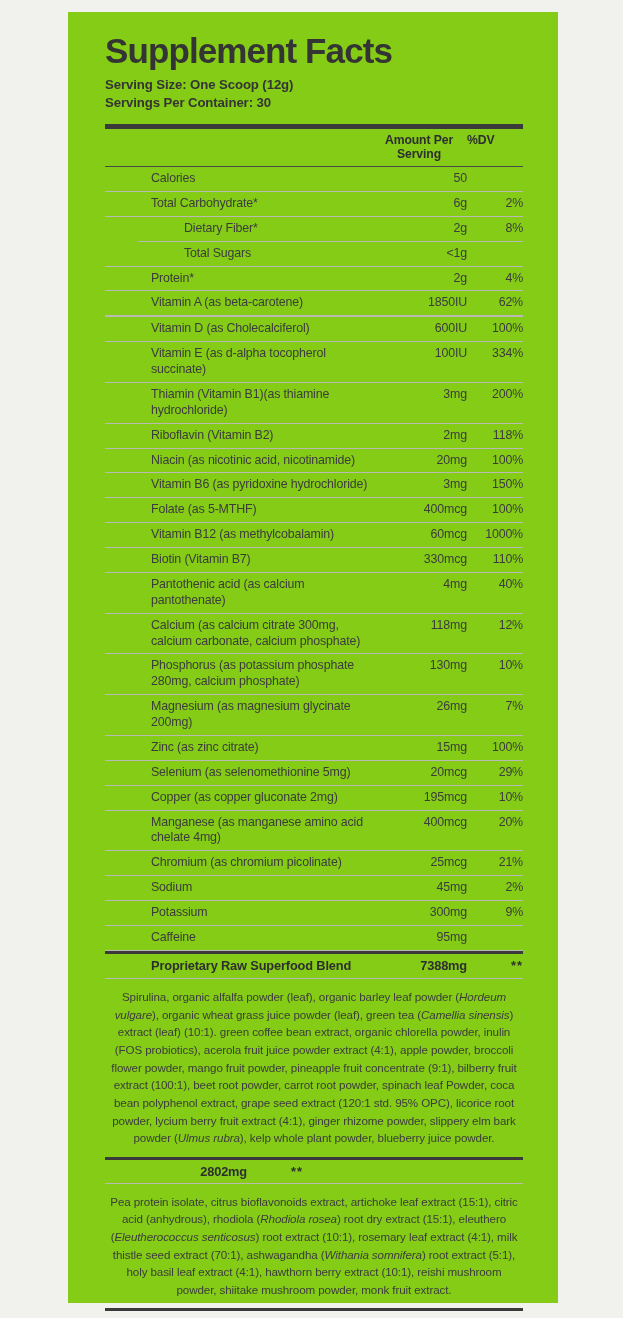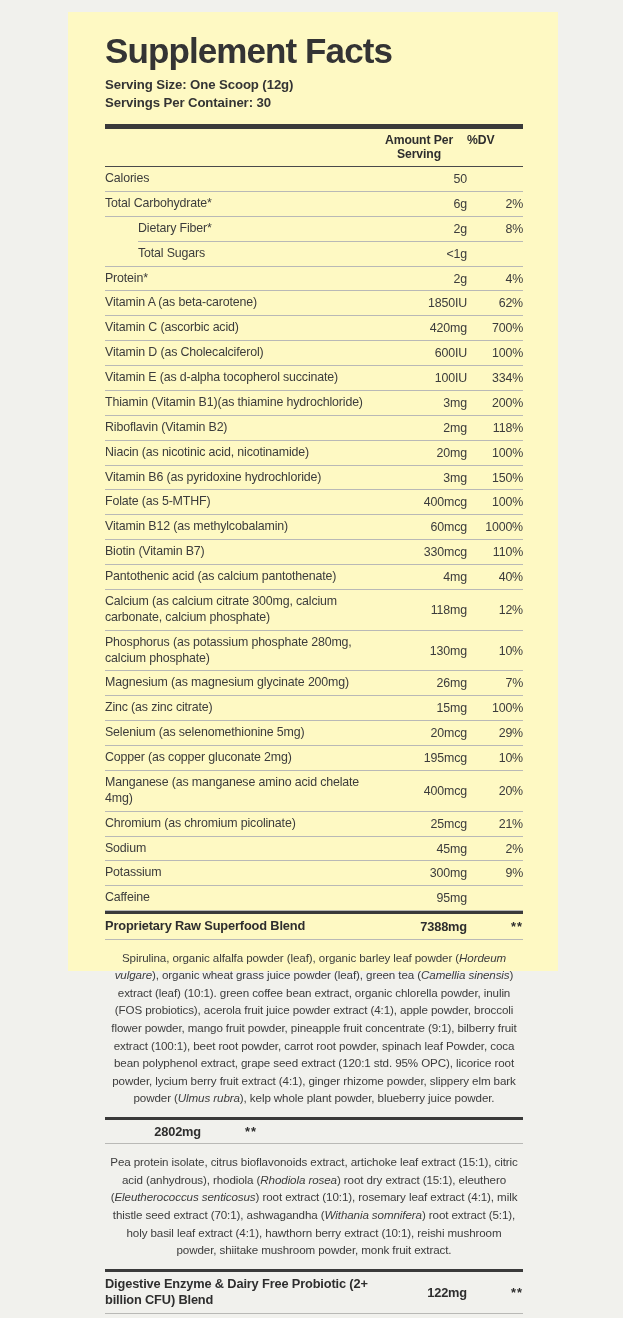--- a/index.html
+++ b/index.html
@@ -10,22 +10,22 @@
     background: #f1f1ed;
     font-family: "Liberation Sans", sans-serif;
     -webkit-font-smoothing: antialiased;
   }
 
   #card {
     position: absolute;
     left: 68px;
     top: 12px;
     width: 490px;
-    height: 959px;
-    background: #fef9c3;
+    height: 1291px;
+    background: #84cc16;
   }
 
   #panel {
     position: absolute;
     left: 37px;
     top: 20px;
     width: 418px;
   }
 
   
@@ -48,26 +48,27 @@
   
   .rule-thick  { height: 5px;   background: #3a3a3a; }
   .rule-medium { height: 3px;   background: #3a3a3a; }
   .rule-head   { height: 1.4px; background: #4a4a4a; }
   .rule-thin   { height: 1px;   background: #b9b9b6; }
   .sp-12 { height: 12px; }
 
   
   .row {
     display: flex;
-    align-items: center;
+    align-items: flex-start;
     font-size: 12.4px;
     color: #3c3c3c;
     letter-spacing: -0.15px;
     padding: 4px 0 4px 0;
     min-height: 22px;
+    margin-left: 46px;
   }
   .row .nm   { flex: 1 1 auto; line-height: 1.28; }
   .row .amt  { width: 96px; text-align: right; flex: 0 0 96px; }
   .row .dv   { width: 56px; text-align: right; flex: 0 0 56px; }
 
   .row.indent { padding-left: 33px; }
   .rule-indent { margin-left: 33px; }
 
   .row.bold, .row.bold .amt, .row.bold .dv {
     font-weight: bold;
@@ -150,25 +151,20 @@
           <span class="amt">2g</span>
           <span class="dv">4%</span>
         </div>
         <div class="rule-thin"></div>
         <div class="row">
           <span class="nm">Vitamin A (as beta-carotene)</span>
           <span class="amt">1850IU</span>
           <span class="dv">62%</span>
         </div>
         <div class="rule-thin"></div>
-        <div class="row">
-          <span class="nm">Vitamin C (ascorbic acid)</span>
-          <span class="amt">420mg</span>
-          <span class="dv">700%</span>
-        </div>
         <div class="rule-thin"></div>
         <div class="row">
           <span class="nm">Vitamin D (as Cholecalciferol)</span>
           <span class="amt">600IU</span>
           <span class="dv">100%</span>
         </div>
         <div class="rule-thin"></div>
         <div class="row">
           <span class="nm">Vitamin E (as d-alpha tocopherol succinate)</span>
           <span class="amt">100IU</span>

